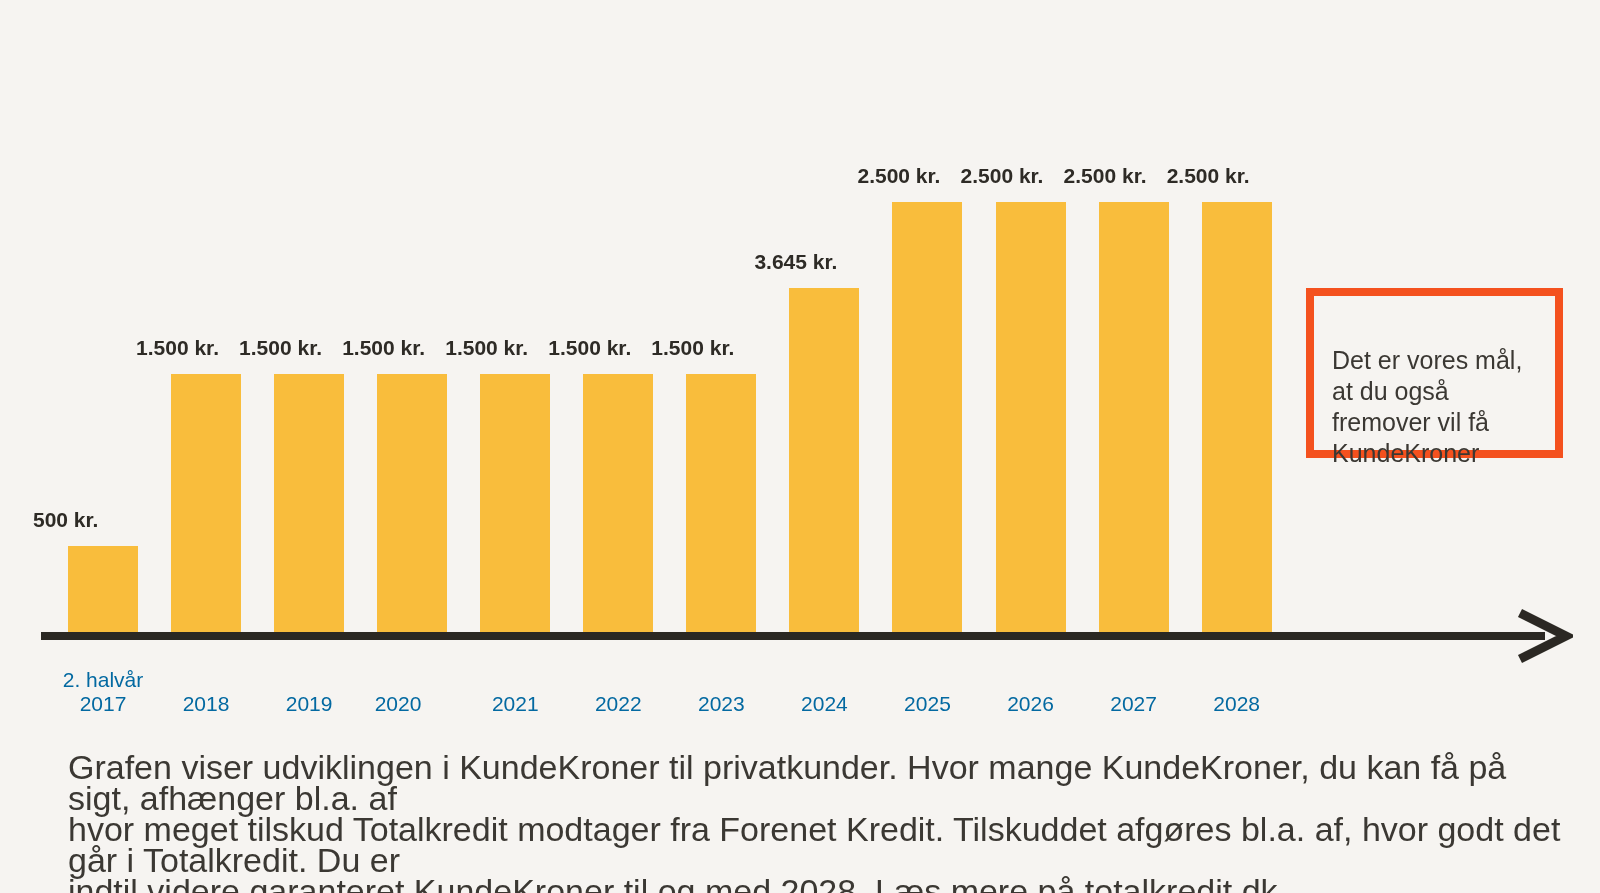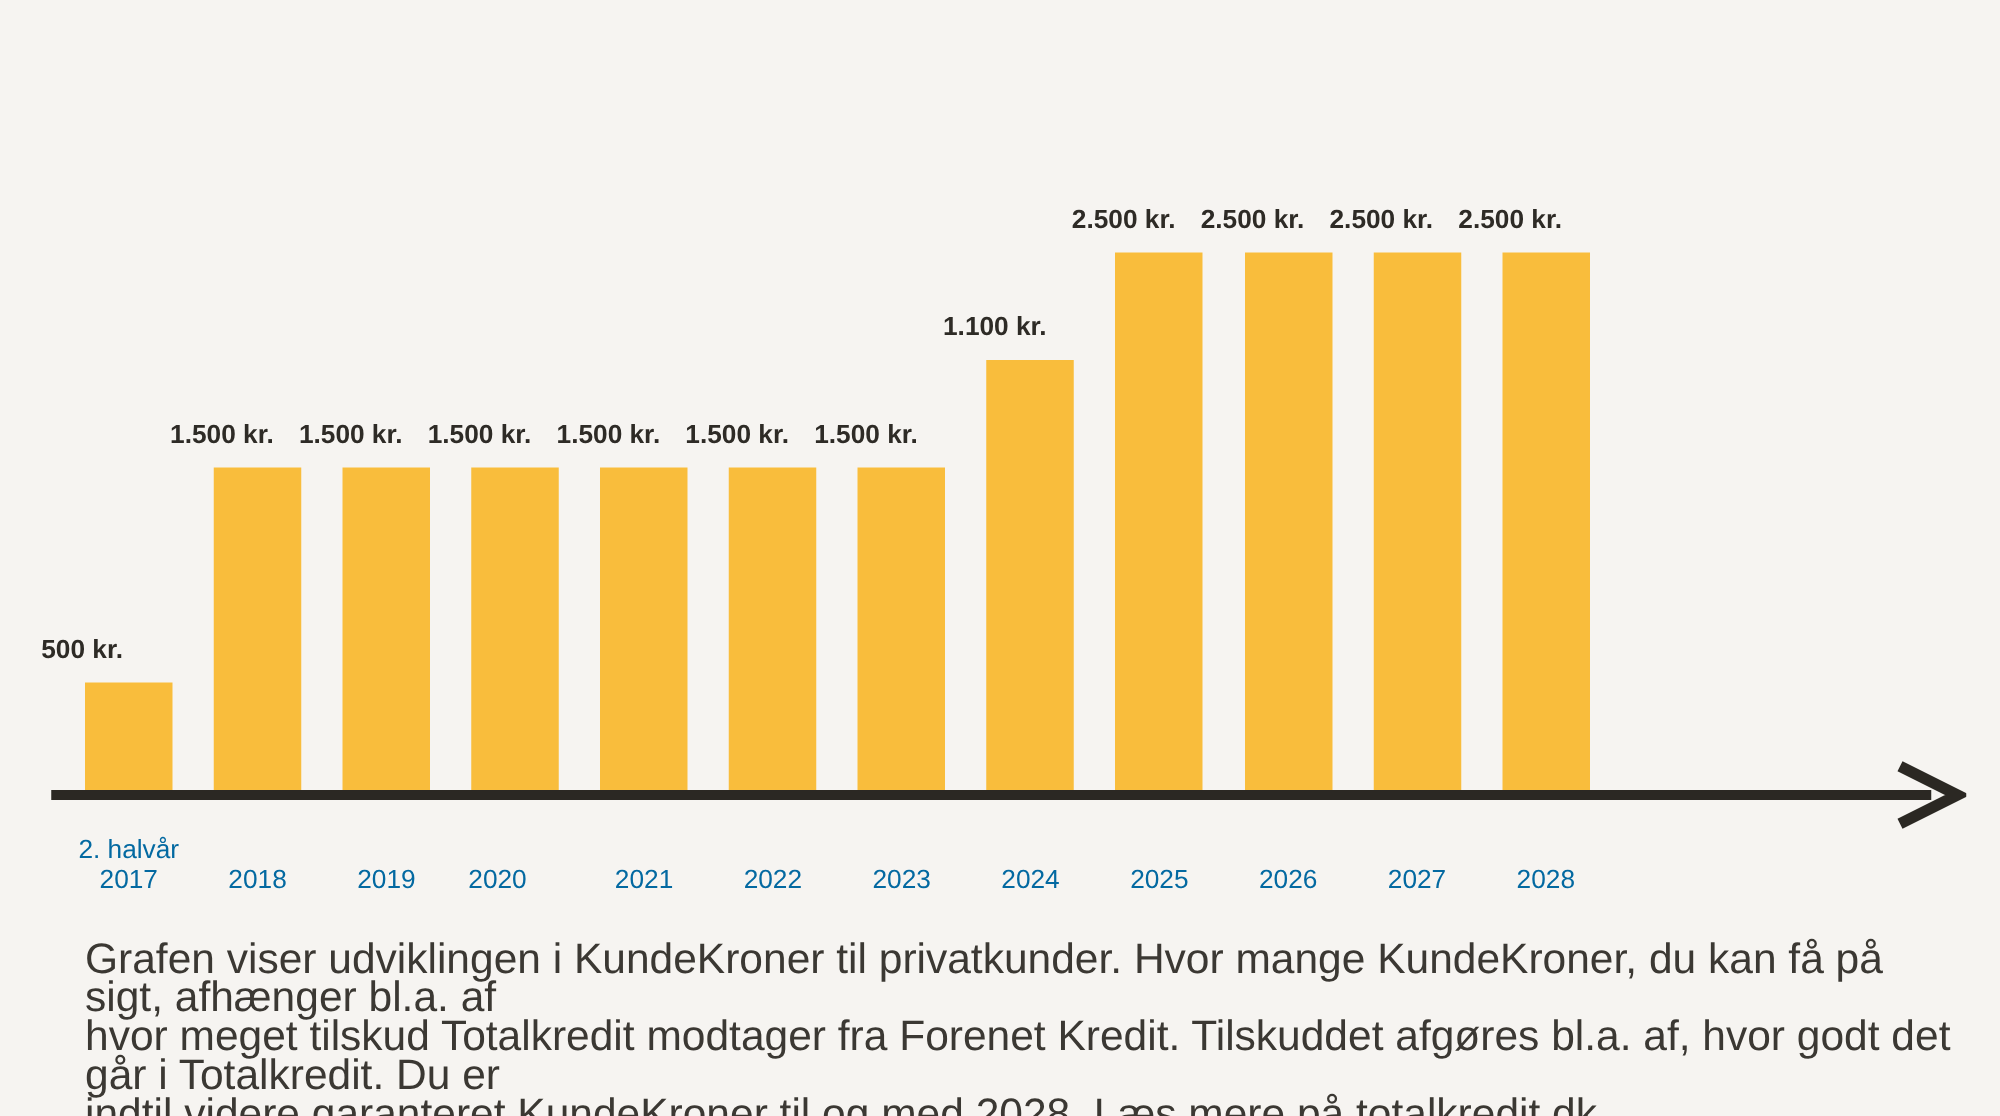--- a/index.html
+++ b/index.html
@@ -116,21 +116,21 @@
       <div class="bar" style="left: 480.24px; width: 70px; height: 258px; bottom: 261px;"></div>
       <div class="val-label" style="left: 445.24px; bottom: 533px;">1.500 kr.</div>
       <div class="cat-label" style="left: 445.24px;">2021</div>
       <div class="bar" style="left: 583.3px; width: 70px; height: 258px; bottom: 261px;"></div>
       <div class="val-label" style="left: 548.3px; bottom: 533px;">1.500 kr.</div>
       <div class="cat-label" style="left: 548.3px;">2022</div>
       <div class="bar" style="left: 686.36px; width: 70px; height: 258px; bottom: 261px;"></div>
       <div class="val-label" style="left: 651.36px; bottom: 533px;">1.500 kr.</div>
       <div class="cat-label" style="left: 651.36px;">2023</div>
       <div class="bar" style="left: 789.42px; width: 70px; height: 344px; bottom: 261px;"></div>
-      <div class="val-label" style="left: 754.42px; bottom: 619px;">1.100 kr.</div>
+      <div class="val-label" style="left: 754.42px; bottom: 619px;">3.645 kr.</div>
       <div class="cat-label" style="left: 754.42px;">2024</div>
       <div class="bar" style="left: 892.48px; width: 70px; height: 430px; bottom: 261px;"></div>
       <div class="val-label" style="left: 857.48px; bottom: 705px;">2.500 kr.</div>
       <div class="cat-label" style="left: 857.48px;">2025</div>
       <div class="bar" style="left: 995.54px; width: 70px; height: 430px; bottom: 261px;"></div>
       <div class="val-label" style="left: 960.54px; bottom: 705px;">2.500 kr.</div>
       <div class="cat-label" style="left: 960.54px;">2026</div>
       <div class="bar" style="left: 1098.6px; width: 70px; height: 430px; bottom: 261px;"></div>
       <div class="val-label" style="left: 1063.6px; bottom: 705px;">2.500 kr.</div>
       <div class="cat-label" style="left: 1063.6px;">2027</div>
@@ -138,18 +138,24 @@
       <div class="val-label" style="left: 1166.66px; bottom: 705px;">2.500 kr.</div>
       <div class="cat-label" style="left: 1166.66px;">2028</div>
     </div>
 
   <div class="axis-line"></div>
 
   <svg class="axis-arrow" width="60" height="60" viewBox="0 0 60 60">
     <polyline points="7,7 53,30 7,53" fill="none" stroke="#2B2823" stroke-width="9" stroke-linejoin="miter"></polyline>
   </svg>
 
+  <div class="goal-box">
+    <span>Det er vores mål,
+at du også
+fremover vil få
+KundeKroner</span>
+  </div>
 
   <p class="footer-note">Grafen viser udviklingen i KundeKroner til privatkunder. Hvor mange KundeKroner, du kan få på sigt, afhænger bl.a. af
 hvor meget tilskud Totalkredit modtager fra Forenet Kredit. Tilskuddet afgøres bl.a. af, hvor godt det går i Totalkredit. Du er
 indtil videre garanteret KundeKroner til og med 2028. Læs mere på totalkredit.dk</p>
 
 </main>
 
 </body></html>

